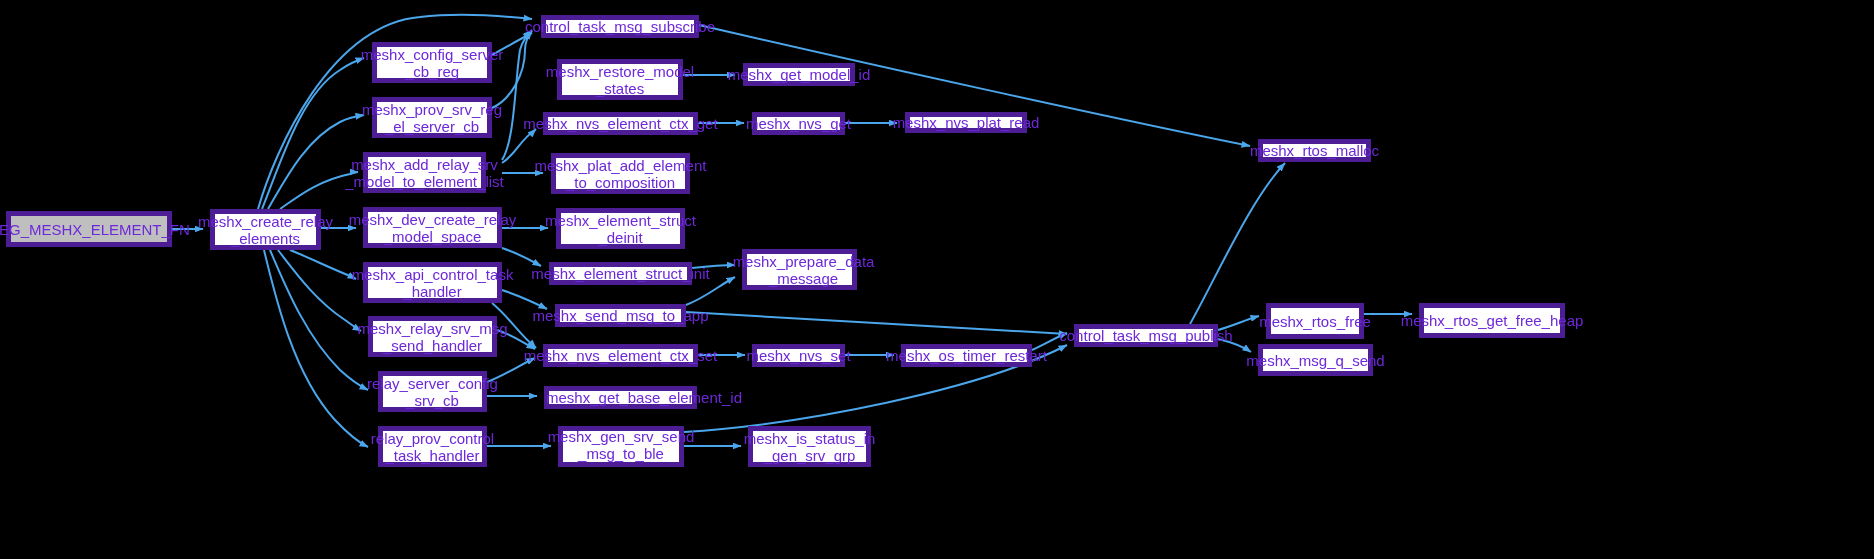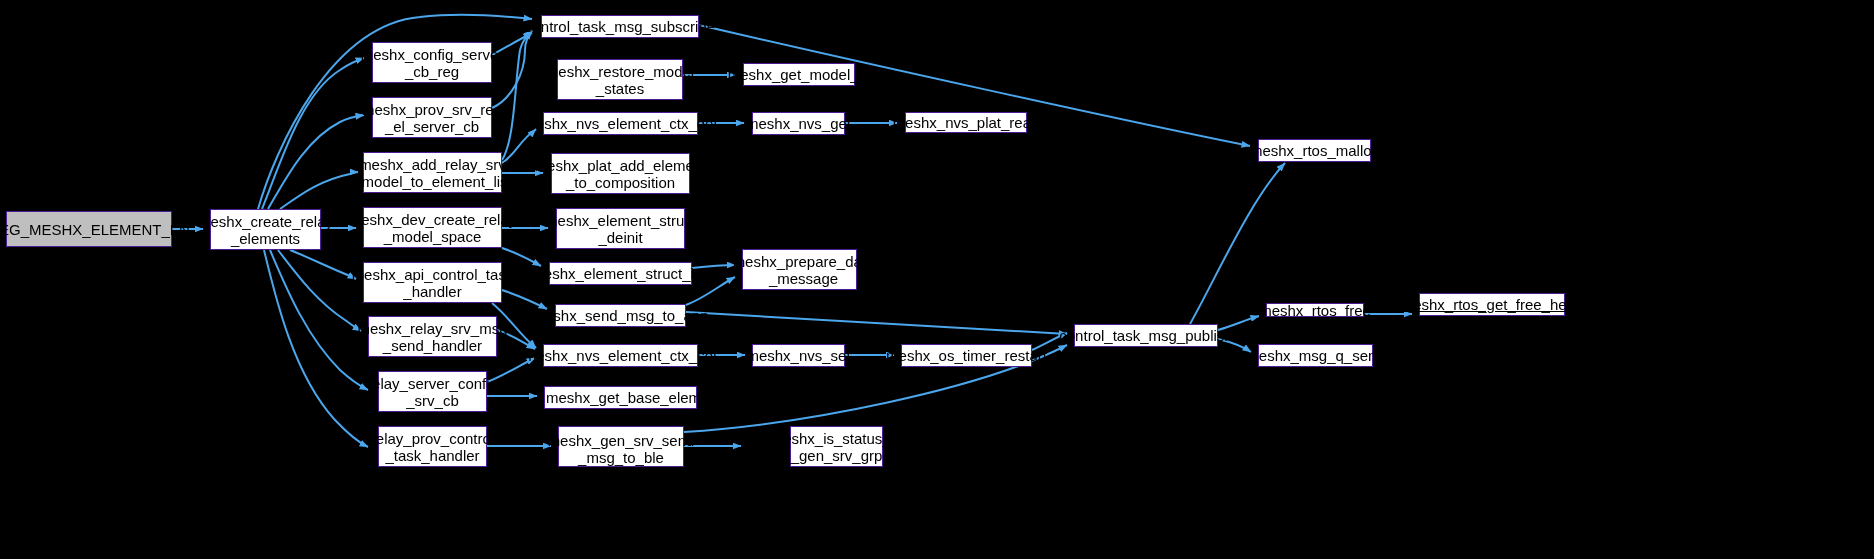--- a/index.html
+++ b/index.html
@@ -24,22 +24,22 @@
     pointer-events: none;
   }
   .gnode {
     position: absolute;
     box-sizing: border-box;
     display: flex;
     align-items: center;
     justify-content: center;
     text-align: center;
     background: #ffffff;
-    border: 1px solid #4c1d95;
-    color: #000000;
+    border: 5px solid #4c1d95;
+    color: #6d28d9;
     font-size: 15px;
     line-height: 17px;
     letter-spacing: 0px;
     white-space: pre;
     z-index: 2;
   }
   .gnode.root {
     background: #bfbfbf;
   }
   .gnode .lbl {
@@ -100,21 +100,21 @@
       </g>
   </svg>
   <div id="nodes">
       <div class="gnode root" style="left: 6px; top: 211px; width: 166px; height: 36px;"><span class="lbl">REG_MESHX_ELEMENT_FN</span></div>
       <div class="gnode" style="left: 210px; top: 209px; width: 111px; height: 41px;"><span class="lbl">meshx_create_relay
 _elements</span></div>
       <div class="gnode" style="left: 372px; top: 42px; width: 120px; height: 41px;"><span class="lbl">meshx_config_server
 _cb_reg</span></div>
       <div class="gnode" style="left: 372px; top: 97px; width: 120px; height: 41px;"><span class="lbl">meshx_prov_srv_reg
 _el_server_cb</span></div>
-      <div class="gnode" style="left: 363px; top: 152px; width: 139px; height: 41px;"><span class="lbl">meshx_add_relay_srv
+      <div class="gnode" style="left: 363px; top: 152px; width: 123px; height: 41px;"><span class="lbl">meshx_add_relay_srv
 _model_to_element_list</span></div>
       <div class="gnode" style="left: 363px; top: 207px; width: 139px; height: 41px;"><span class="lbl">meshx_dev_create_relay
 _model_space</span></div>
       <div class="gnode" style="left: 363px; top: 262px; width: 139px; height: 41px;"><span class="lbl">meshx_api_control_task
 _handler</span></div>
       <div class="gnode" style="left: 368px; top: 316px; width: 129px; height: 41px;"><span class="lbl">meshx_relay_srv_msg
 _send_handler</span></div>
       <div class="gnode" style="left: 378px; top: 371px; width: 109px; height: 41px;"><span class="lbl">relay_server_config
 _srv_cb</span></div>
       <div class="gnode" style="left: 378px; top: 426px; width: 109px; height: 41px;"><span class="lbl">relay_prov_control
@@ -131,23 +131,23 @@
       <div class="gnode" style="left: 555px; top: 304px; width: 131px; height: 23px;"><span class="lbl">meshx_send_msg_to_app</span></div>
       <div class="gnode" style="left: 543px; top: 344px; width: 155px; height: 23px;"><span class="lbl">meshx_nvs_element_ctx_set</span></div>
       <div class="gnode" style="left: 544px; top: 386px; width: 153px; height: 23px; padding-left: 47px;"><span class="lbl">meshx_get_base_element_id</span></div>
       <div class="gnode" style="left: 558px; top: 426px; width: 126px; height: 41px; align-items: flex-end;"><span class="lbl">meshx_gen_srv_send
 _msg_to_ble</span></div>
       <div class="gnode" style="left: 742px; top: 249px; width: 115px; height: 41px; padding-left: 8px;"><span class="lbl">meshx_prepare_data
 _message</span></div>
       <div class="gnode" style="left: 743px; top: 63px; width: 112px; height: 23px;"><span class="lbl">meshx_get_model_id</span></div>
       <div class="gnode" style="left: 752px; top: 112px; width: 93px; height: 23px;"><span class="lbl">meshx_nvs_get</span></div>
       <div class="gnode" style="left: 752px; top: 344px; width: 93px; height: 23px;"><span class="lbl">meshx_nvs_set</span></div>
-      <div class="gnode" style="left: 748px; top: 426px; width: 93px; height: 41px; margin-left: 42px;"><span class="lbl">meshx_is_status_in
+      <div class="gnode" style="left: 748px; top: 426px; width: 123px; height: 41px;"><span class="lbl">meshx_is_status_in
 _gen_srv_grp</span></div>
       <div class="gnode" style="left: 905px; top: 112px; width: 122px; height: 21px;"><span class="lbl">meshx_nvs_plat_read</span></div>
       <div class="gnode" style="left: 901px; top: 344px; width: 131px; height: 23px; justify-content: center;"><span class="lbl">meshx_os_timer_restart</span></div>
       <div class="gnode" style="left: 1074px; top: 324px; width: 144px; height: 23px;"><span class="lbl">control_task_msg_publish</span></div>
       <div class="gnode" style="left: 1258px; top: 139px; width: 113px; height: 23px;"><span class="lbl">meshx_rtos_malloc</span></div>
-      <div class="gnode" style="left: 1266px; top: 303px; width: 98px; height: 14px;"><span class="lbl">meshx_rtos_free</span></div>
-      <div class="gnode" style="left: 1258px; top: 344px; width: 115px; height: 23px;"><span class="lbl">meshx_msg_q_send</span></div>
-      <div class="gnode" style="left: 1419px; top: 293px; width: 146px; height: 23px; text-decoration: underline;"><span class="lbl">meshx_rtos_get_free_heap</span></div>
+      <div class="gnode" style="left: 1266px; top: 303px; width: 98px; height: 36px;"><span class="lbl">meshx_rtos_free</span></div>
+      <div class="gnode" style="left: 1258px; top: 344px; width: 115px; height: 32px;"><span class="lbl">meshx_msg_q_send</span></div>
+      <div class="gnode" style="left: 1419px; top: 303px; width: 146px; height: 35px;"><span class="lbl">meshx_rtos_get_free_heap</span></div>
     </div>
 </div>
 
 </body></html>

